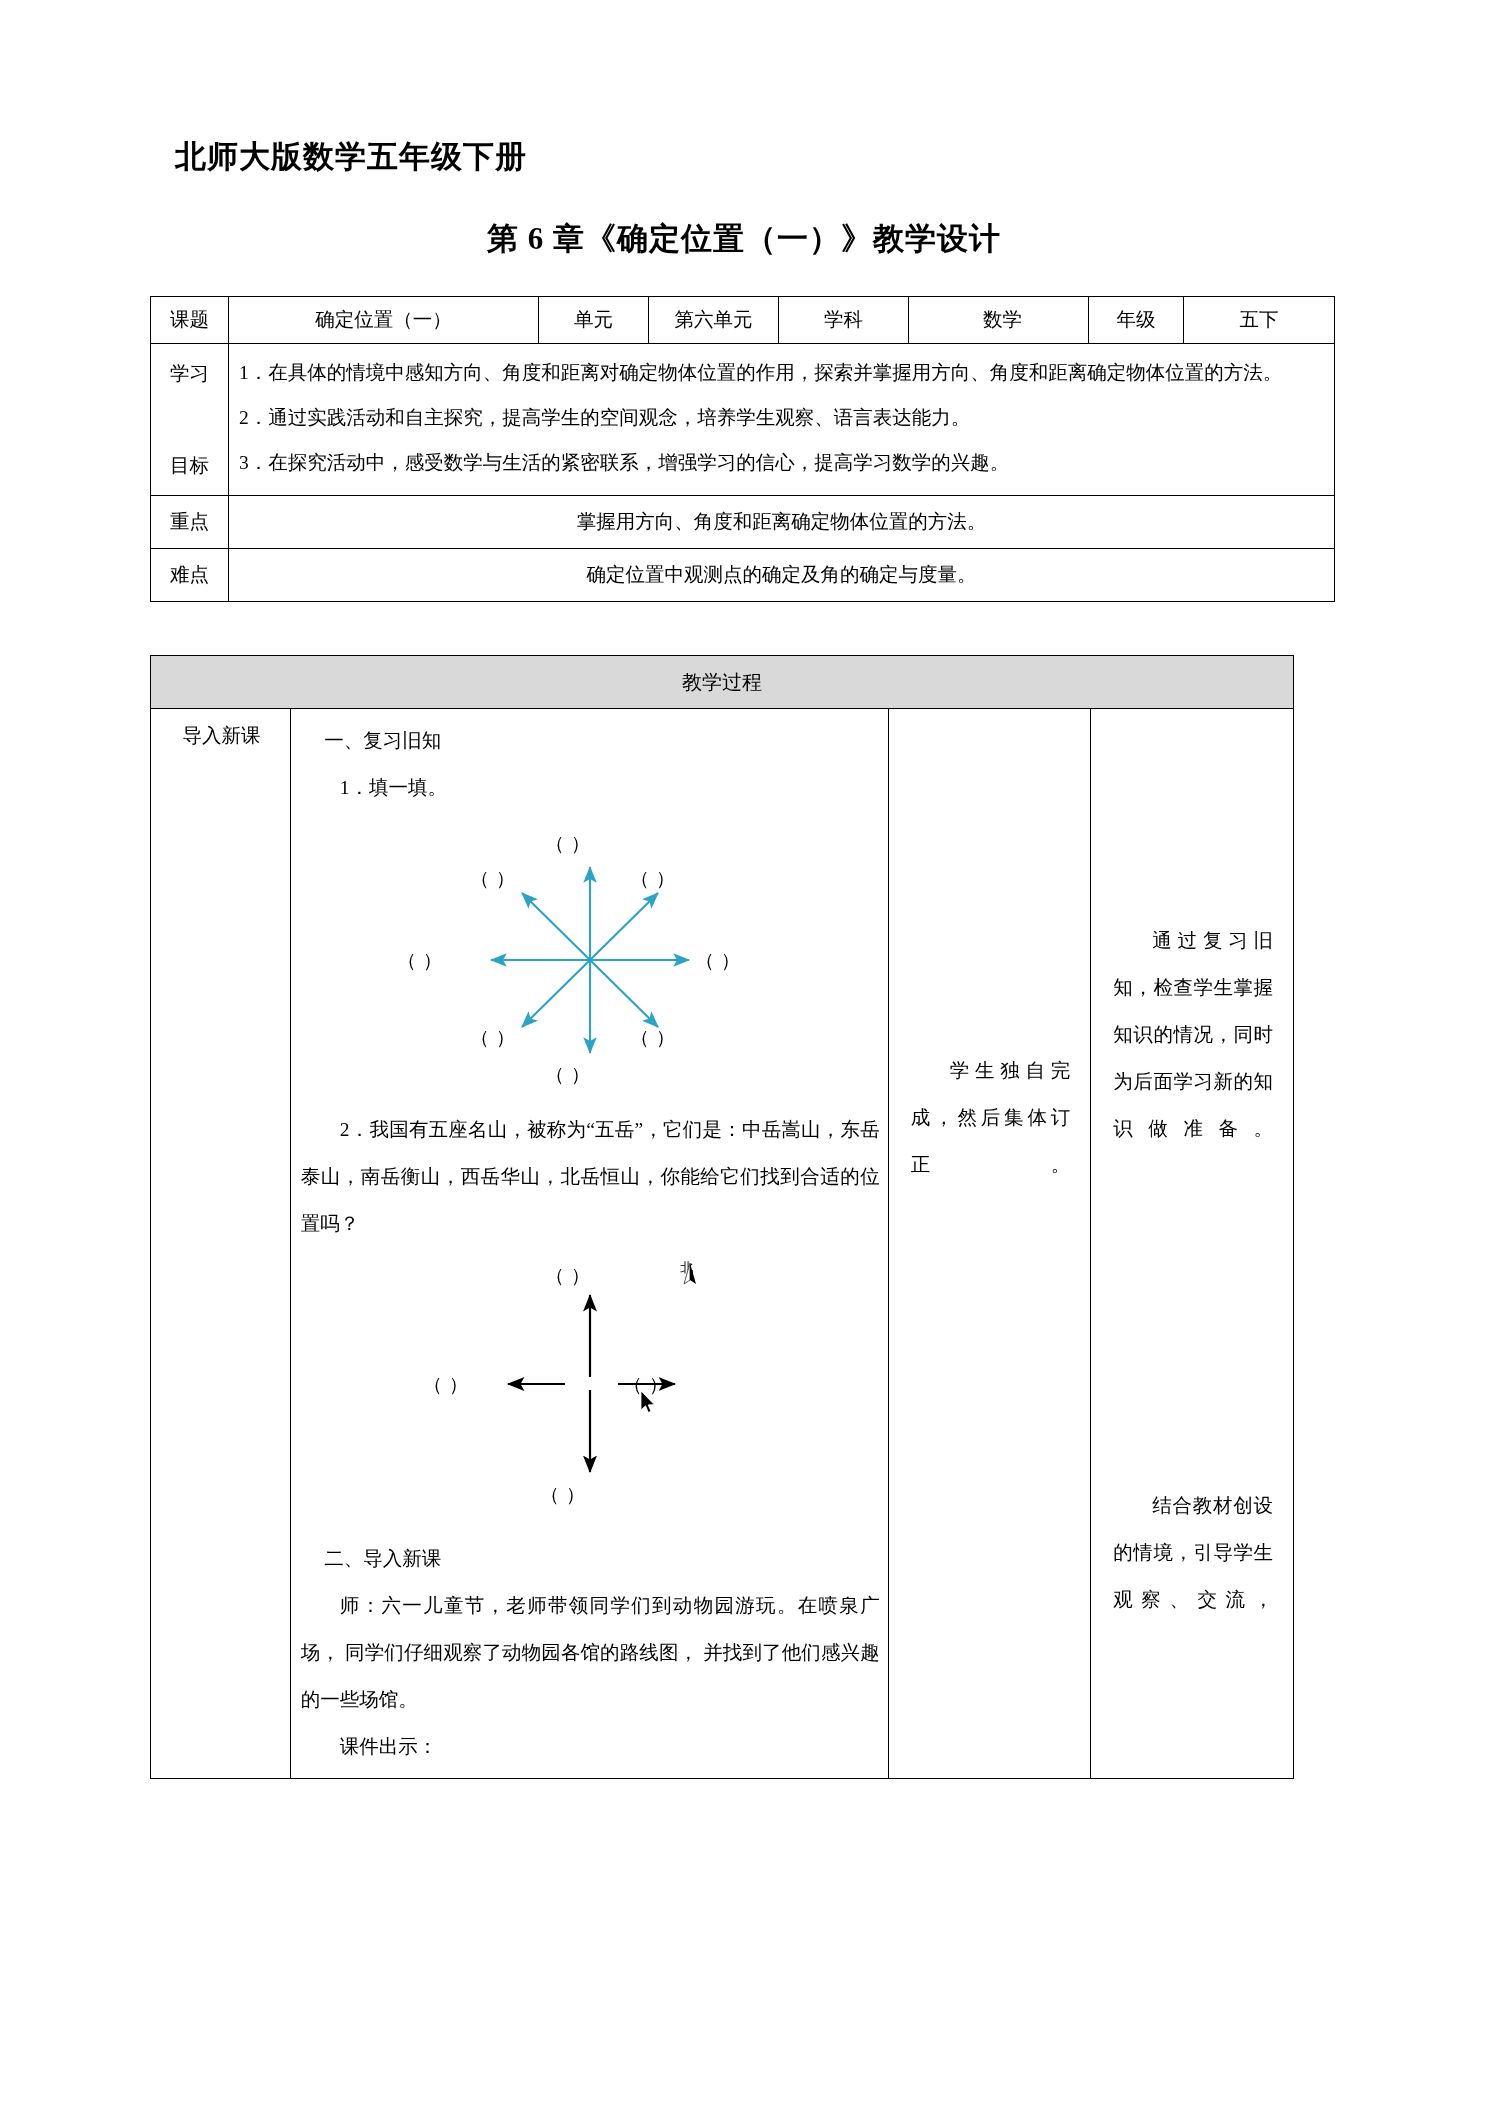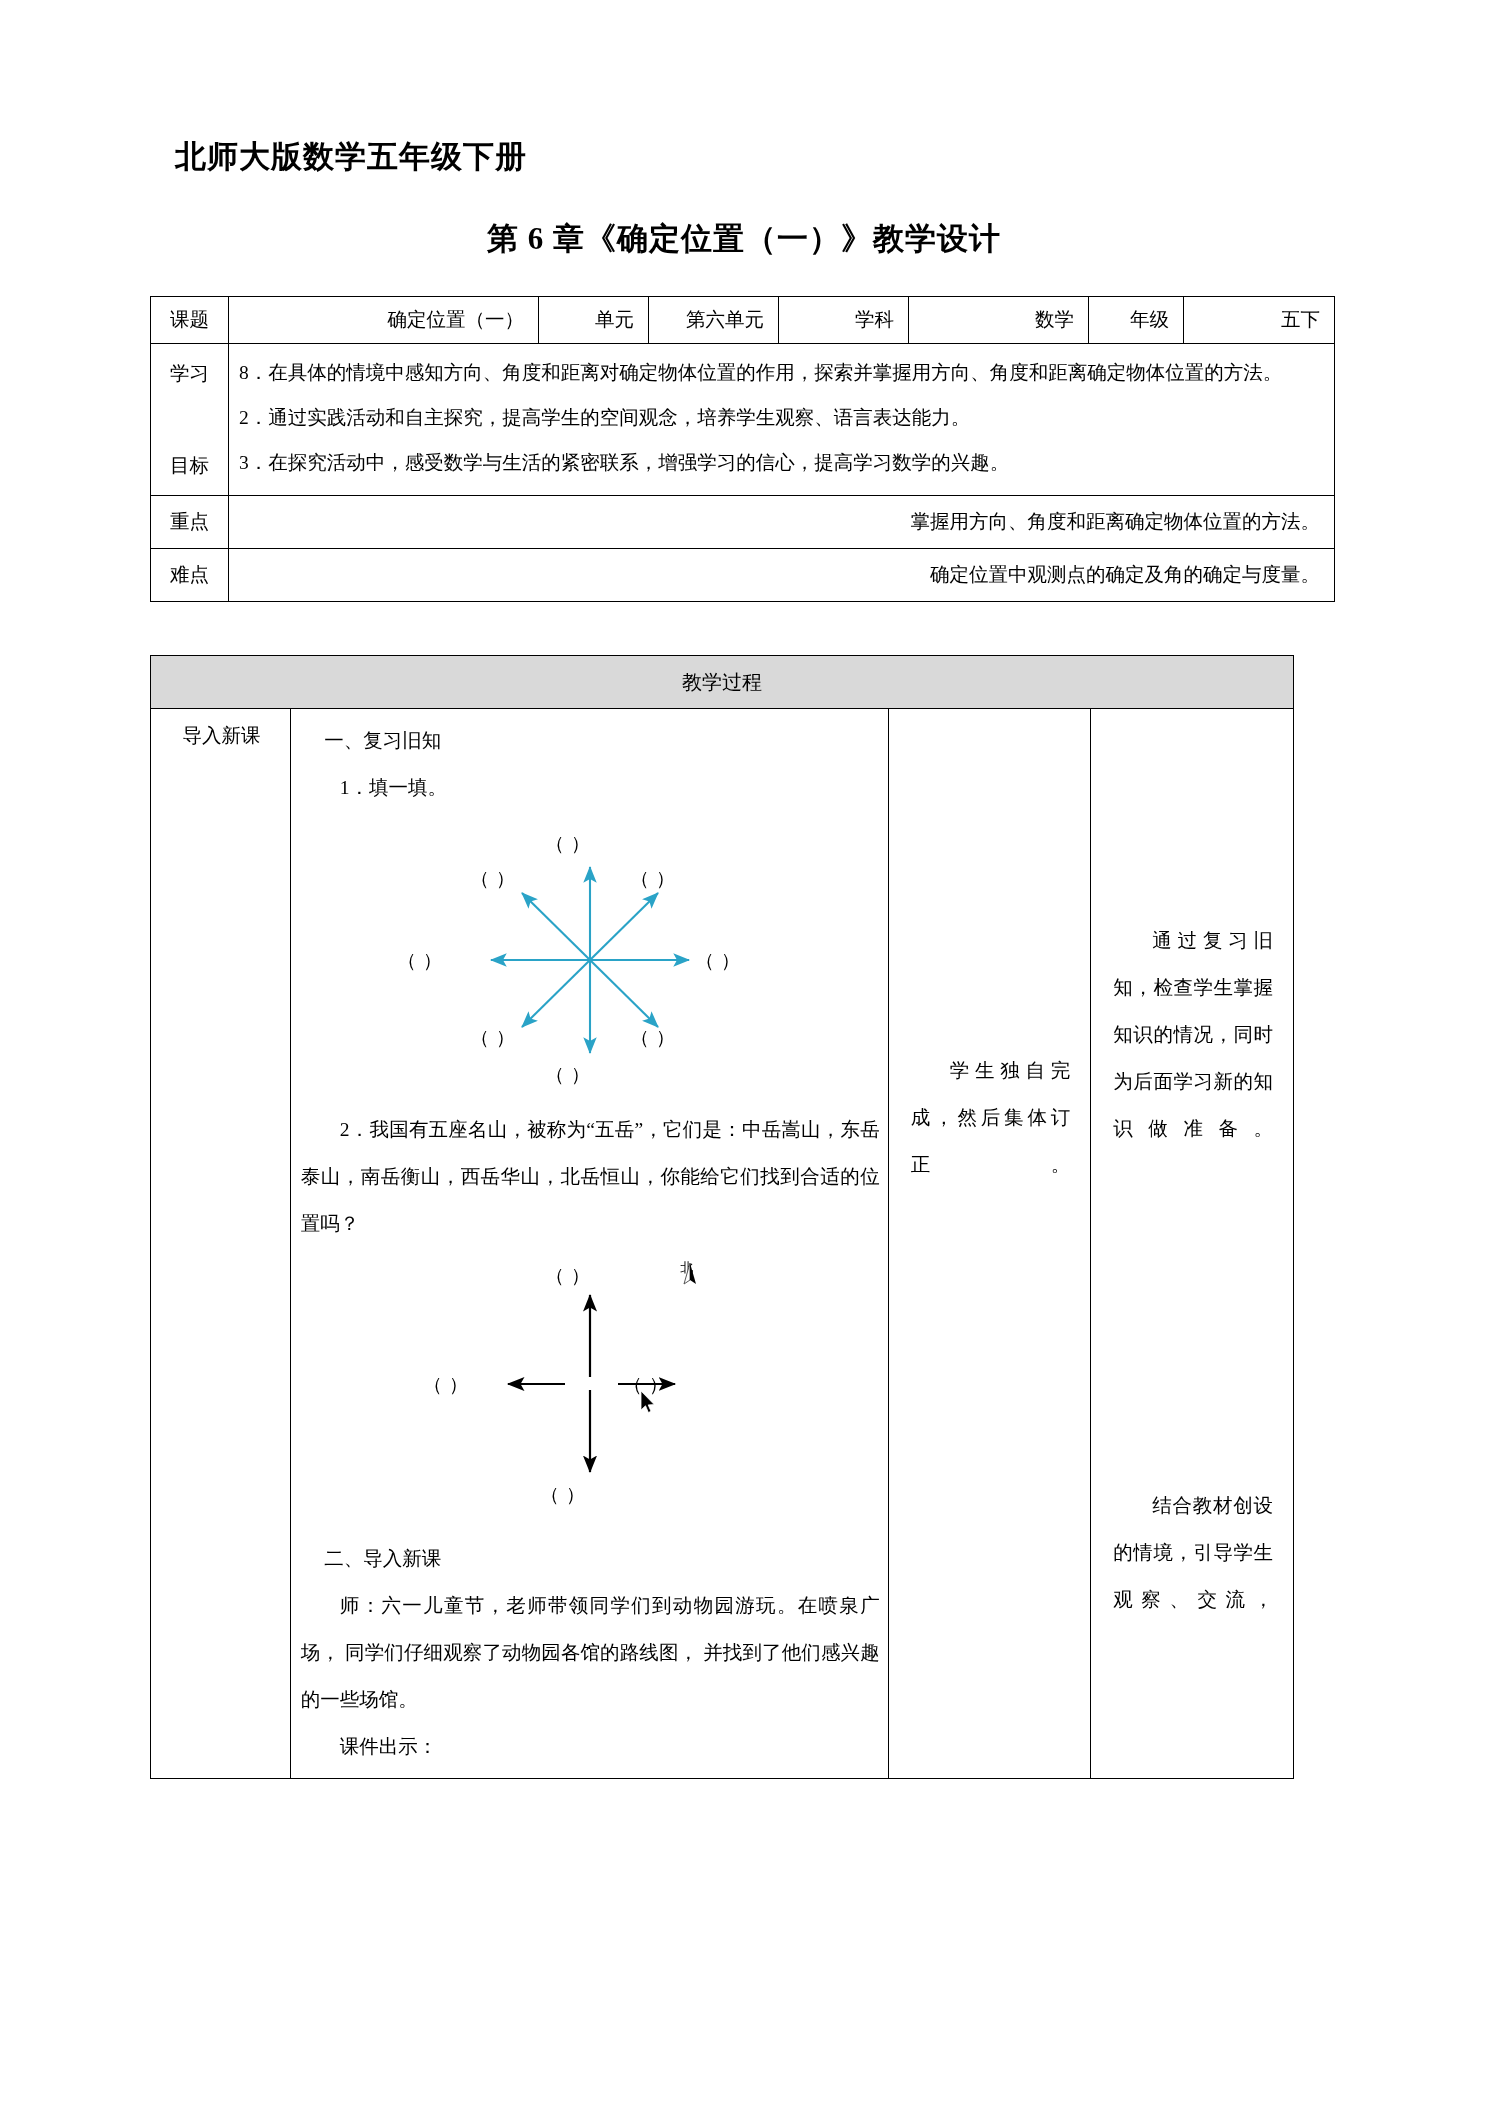--- a/index.html
+++ b/index.html
@@ -53,21 +53,21 @@
     border: 1.4px solid #000000;
     font-size: 19.5px;
     line-height: 38px;
     vertical-align: middle;
     padding: 3px 14px;
   }
   .t-info {
     margin-top: 34px;
   }
   .t-info td { height: 40px; }
-  .cell-l { text-align: right; }
+  .cell-l { text-align: center; }
   .lbl {
     text-align: center;
     white-space: nowrap;
   }
   .obj-cell {
     padding: 6px 10px 10px 10px;
     line-height: 45px;
   }
   .obj-line { margin: 0; }
   .vlabel {
@@ -191,21 +191,21 @@
       <td class="cell-l">年级</td>
       <td class="cell-l">五下</td>
     </tr>
     <tr>
       <td class="vlabel">
         <div>学习</div>
         <div style="height:44px"></div>
         <div>目标</div>
       </td>
       <td class="obj-cell" colspan="7">
-        <p class="obj-line">8．在具体的情境中感知方向、角度和距离对确定物体位置的作用，探索并掌握用方向、角度和距离确定物体位置的方法。</p>
+        <p class="obj-line">1．在具体的情境中感知方向、角度和距离对确定物体位置的作用，探索并掌握用方向、角度和距离确定物体位置的方法。</p>
         <p class="obj-line">2．通过实践活动和自主探究，提高学生的空间观念，培养学生观察、语言表达能力。</p>
         <p class="obj-line">3．在探究活动中，感受数学与生活的紧密联系，增强学习的信心，提高学习数学的兴趣。</p>
       </td>
     </tr>
     <tr>
       <td class="lbl">重点</td>
       <td class="cell-l" colspan="7" style="height:46px">掌握用方向、角度和距离确定物体位置的方法。</td>
     </tr>
     <tr>
       <td class="lbl">难点</td>

